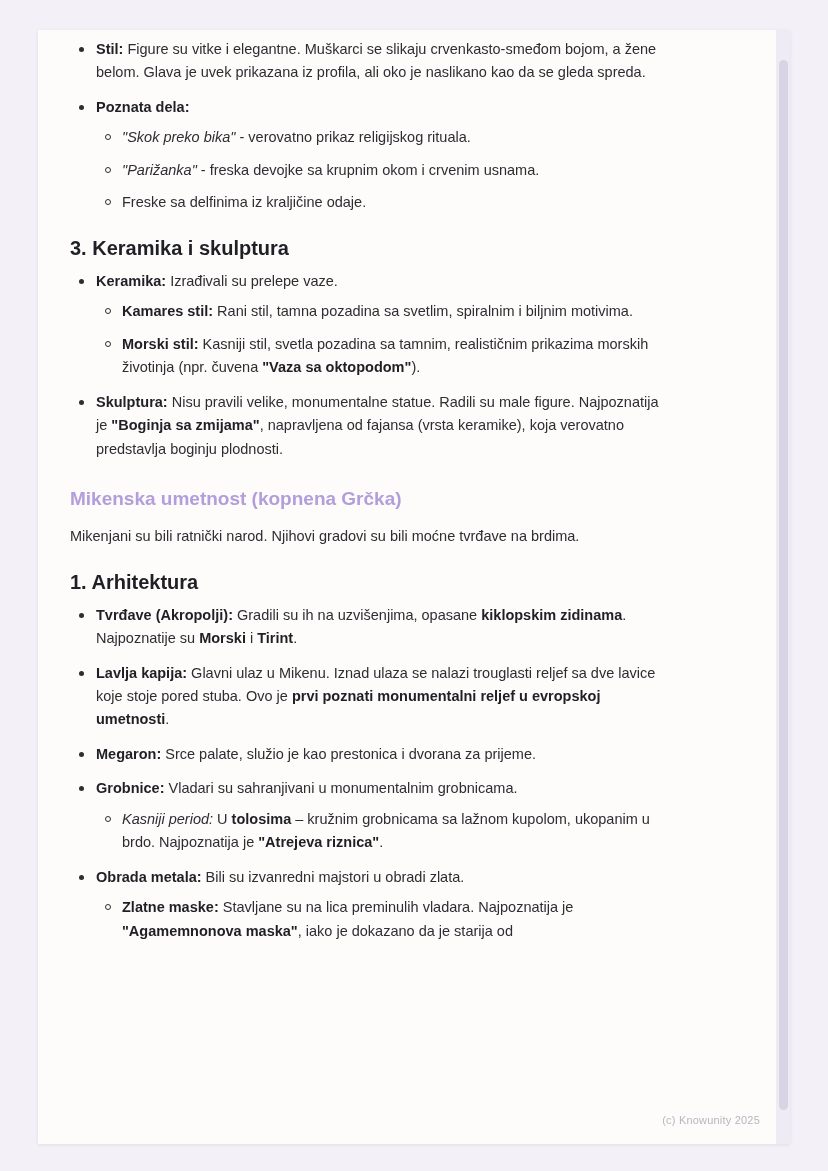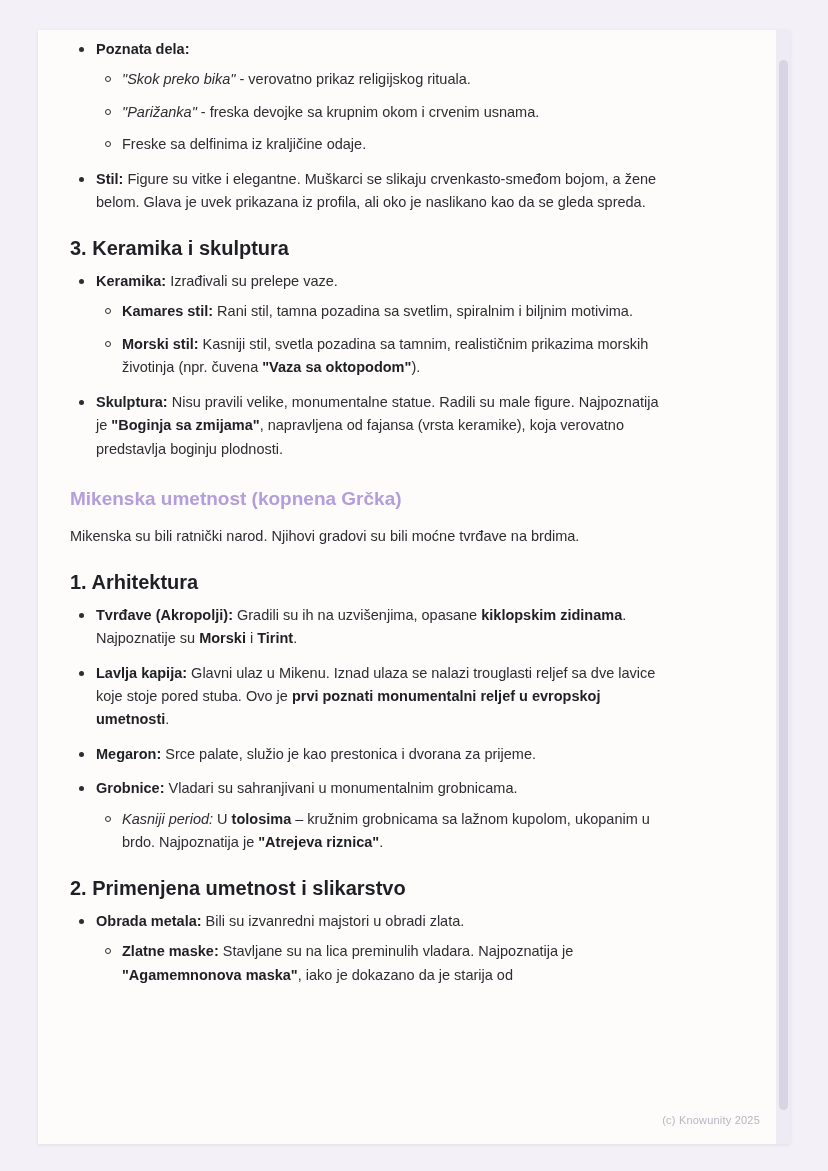--- a/index.html
+++ b/index.html
@@ -139,36 +139,36 @@
 </style>
 </head>
 <body>
 
 <div class="page">
   <div class="page-inner">
     <div class="content">
 
       <ul class="bullets">
         <li>
+          <b>Stil:</b><span> Figure su vitke i elegantne. Muškarci se slikaju crvenkasto-smeđom bojom, a žene belom. Glava je uvek prikazana iz profila, ali oko je naslikano kao da se gleda spreda.</span>
+        </li>
+        <li>
           <b>Poznata dela:</b>
           <ul class="subbullets">
             <li>
               <i>"Skok preko bika"</i><span> - verovatno prikaz religijskog rituala.</span>
             </li>
             <li>
               <i>"Parižanka"</i><span> - freska devojke sa krupnim okom i crvenim usnama.</span>
             </li>
             <li>
               <span>Freske sa delfinima iz kraljičine odaje.</span>
             </li>
           </ul>
         </li>
-        <li>
-          <b>Stil:</b><span> Figure su vitke i elegantne. Muškarci se slikaju crvenkasto-smeđom bojom, a žene belom. Glava je uvek prikazana iz profila, ali oko je naslikano kao da se gleda spreda.</span>
-        </li>
       </ul>
 
       <div class="h3">3. Keramika i skulptura</div>
 
       <ul class="bullets">
         <li>
           <b>Keramika:</b><span> Izrađivali su prelepe vaze.</span>
           <ul class="subbullets">
             <li>
               <b>Kamares stil:</b><span> Rani stil, tamna pozadina sa svetlim, spiralnim i biljnim motivima.</span>
@@ -178,21 +178,21 @@
             </li>
           </ul>
         </li>
         <li>
           <b>Skulptura:</b><span> Nisu pravili velike, monumentalne statue. Radili su male figure. Najpoznatija je </span><b>"Boginja sa zmijama"</b><span>, napravljena od fajansa (vrsta keramike), koja verovatno predstavlja boginju plodnosti.</span>
         </li>
       </ul>
 
       <div class="h2">Mikenska umetnost (kopnena Grčka)</div>
 
-      <p class="para">Mikenska su bili ratnički narod. Njihovi gradovi su bili moćne tvrđave na brdima.</p>
+      <p class="para">Mikenjani su bili ratnički narod. Njihovi gradovi su bili moćne tvrđave na brdima.</p>
 
       <div class="h3">1. Arhitektura</div>
 
       <ul class="bullets">
         <li>
           <b>Tvrđave (Akropolji):</b><span> Gradili su ih na uzvišenjima, opasane </span><b>kiklopskim zidinama</b><span>. Najpoznatije su </span><b>Morski</b><span> i </span><b>Tirint</b><span>.</span>
         </li>
         <li>
           <b>Lavlja kapija:</b><span> Glavni ulaz u Mikenu. Iznad ulaza se nalazi trouglasti reljef sa dve lavice koje stoje pored stuba. Ovo je </span><b>prvi poznati monumentalni reljef u evropskoj umetnosti</b><span>.</span>
         </li>
@@ -202,21 +202,20 @@
         <li>
           <b>Grobnice:</b><span> Vladari su sahranjivani u monumentalnim grobnicama.</span>
           <ul class="subbullets tight">
             <li>
               <i>Kasniji period:</i><span> U </span><b>tolosima</b><span> – kružnim grobnicama sa lažnom kupolom, ukopanim u brdo. Najpoznatija je </span><b>"Atrejeva riznica"</b><span>.</span>
             </li>
           </ul>
         </li>
       </ul>
 
-      <div class="h3">2. Primenjena umetnost i slikarstvo</div>
 
       <ul class="bullets">
         <li>
           <b>Obrada metala:</b><span> Bili su izvanredni majstori u obradi zlata.</span>
           <ul class="subbullets">
             <li>
               <b>Zlatne maske:</b><span> Stavljane su na lica preminulih vladara. Najpoznatija je </span><b>"Agamemnonova maska"</b><span>, iako je dokazano da je starija od</span>
             </li>
           </ul>
         </li>

